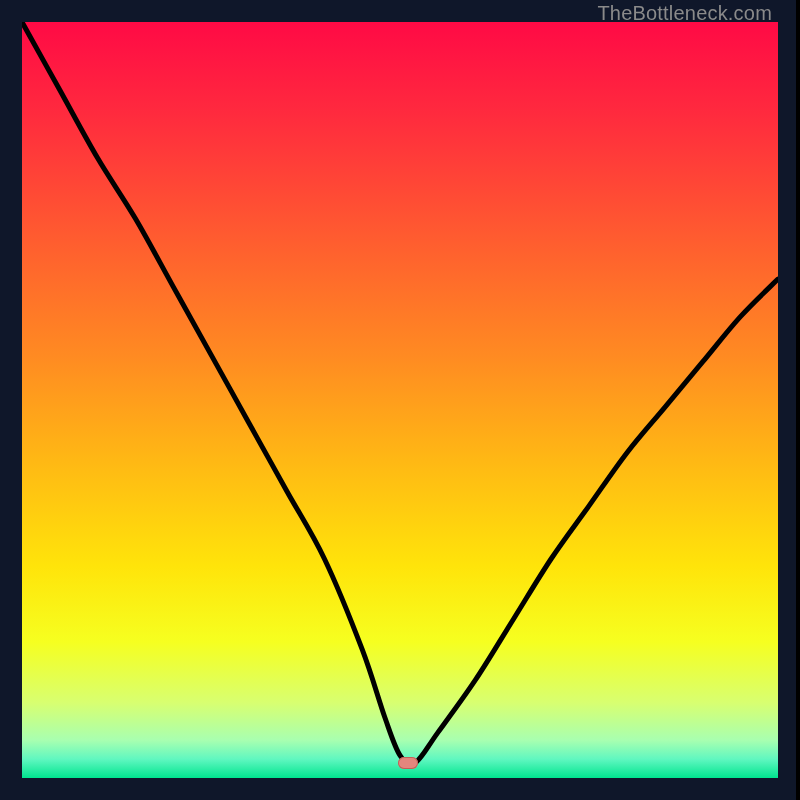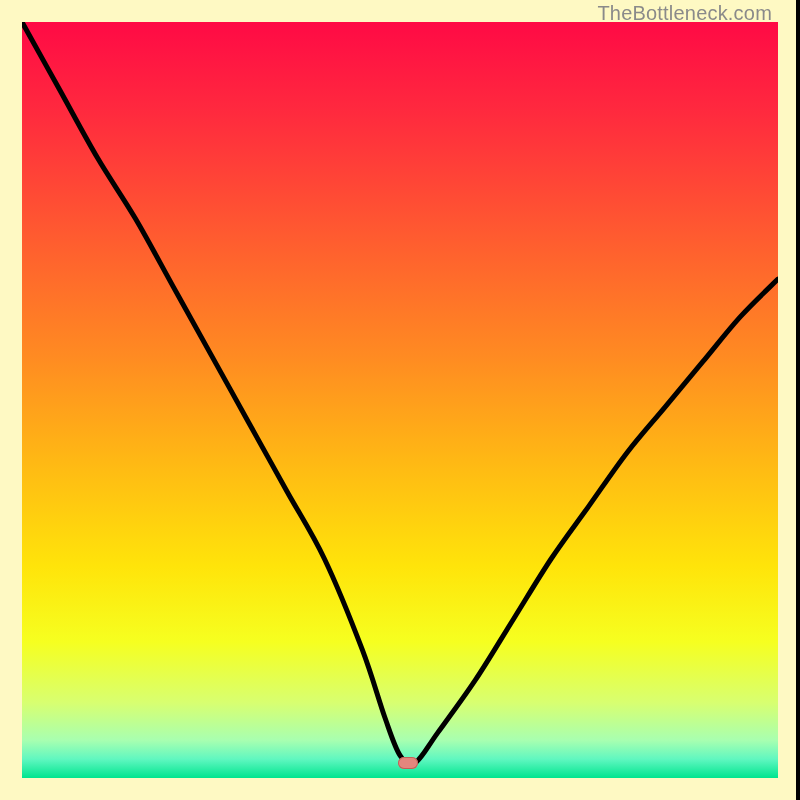--- a/index.html
+++ b/index.html
@@ -7,21 +7,21 @@
     padding: 0;
     width: 800px;
     height: 800px;
     background: #000;
     overflow: hidden;
   }
   .frame {
     position: absolute;
     width: 796px;
     height: 800px;
-    background: #fef9c3;
+    background: #0f172a;
   }
   .plot {
     position: absolute;
     left: 22px;
     top: 22px;
     width: 756px;
     height: 756px;
     overflow: hidden;
   }
   .gradient {

